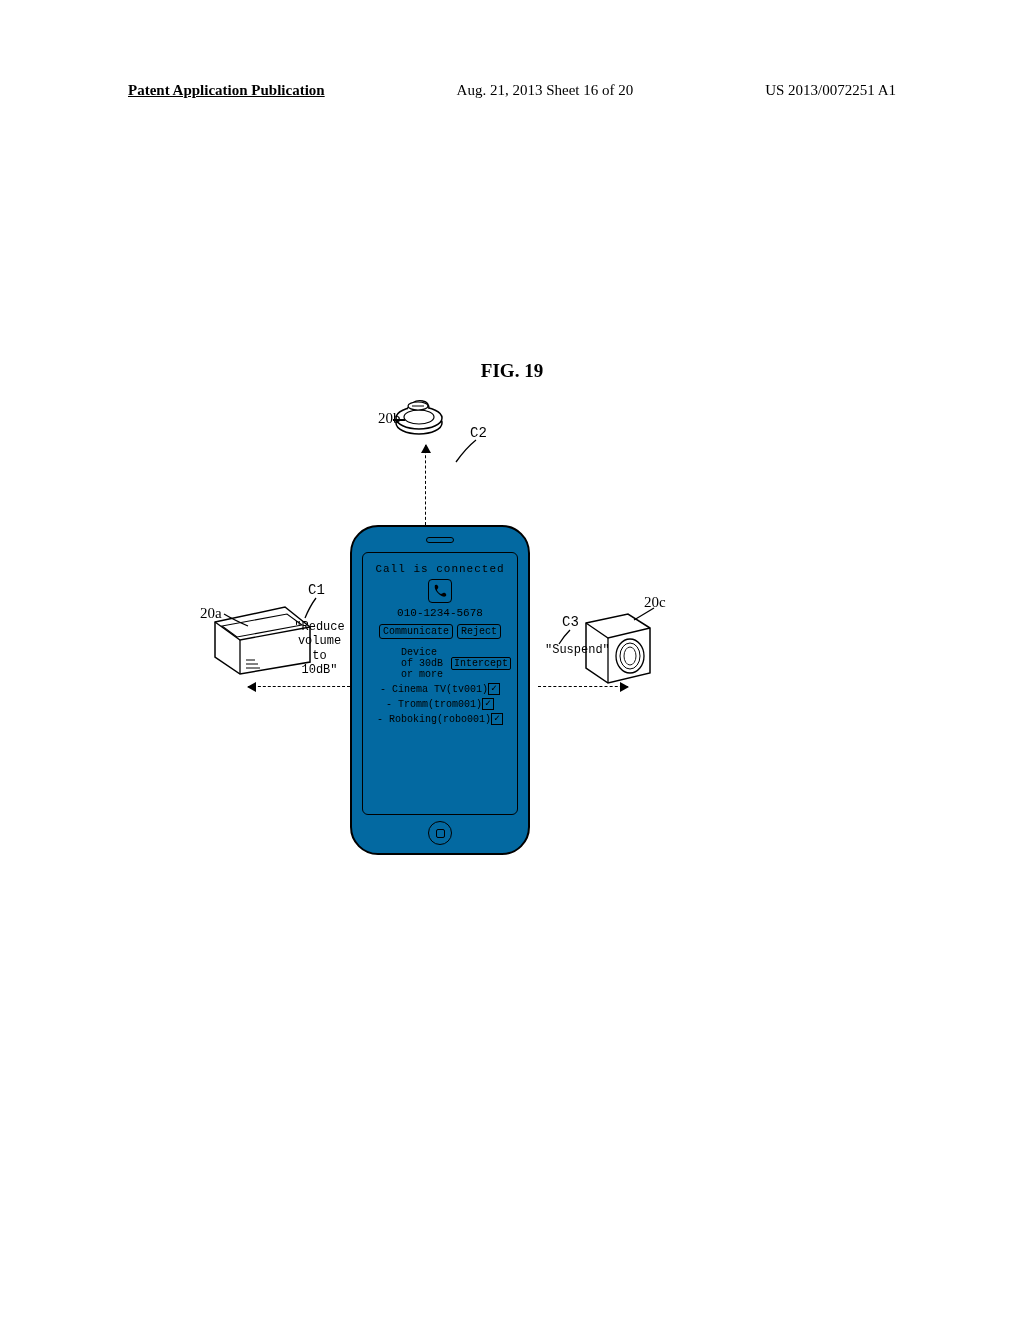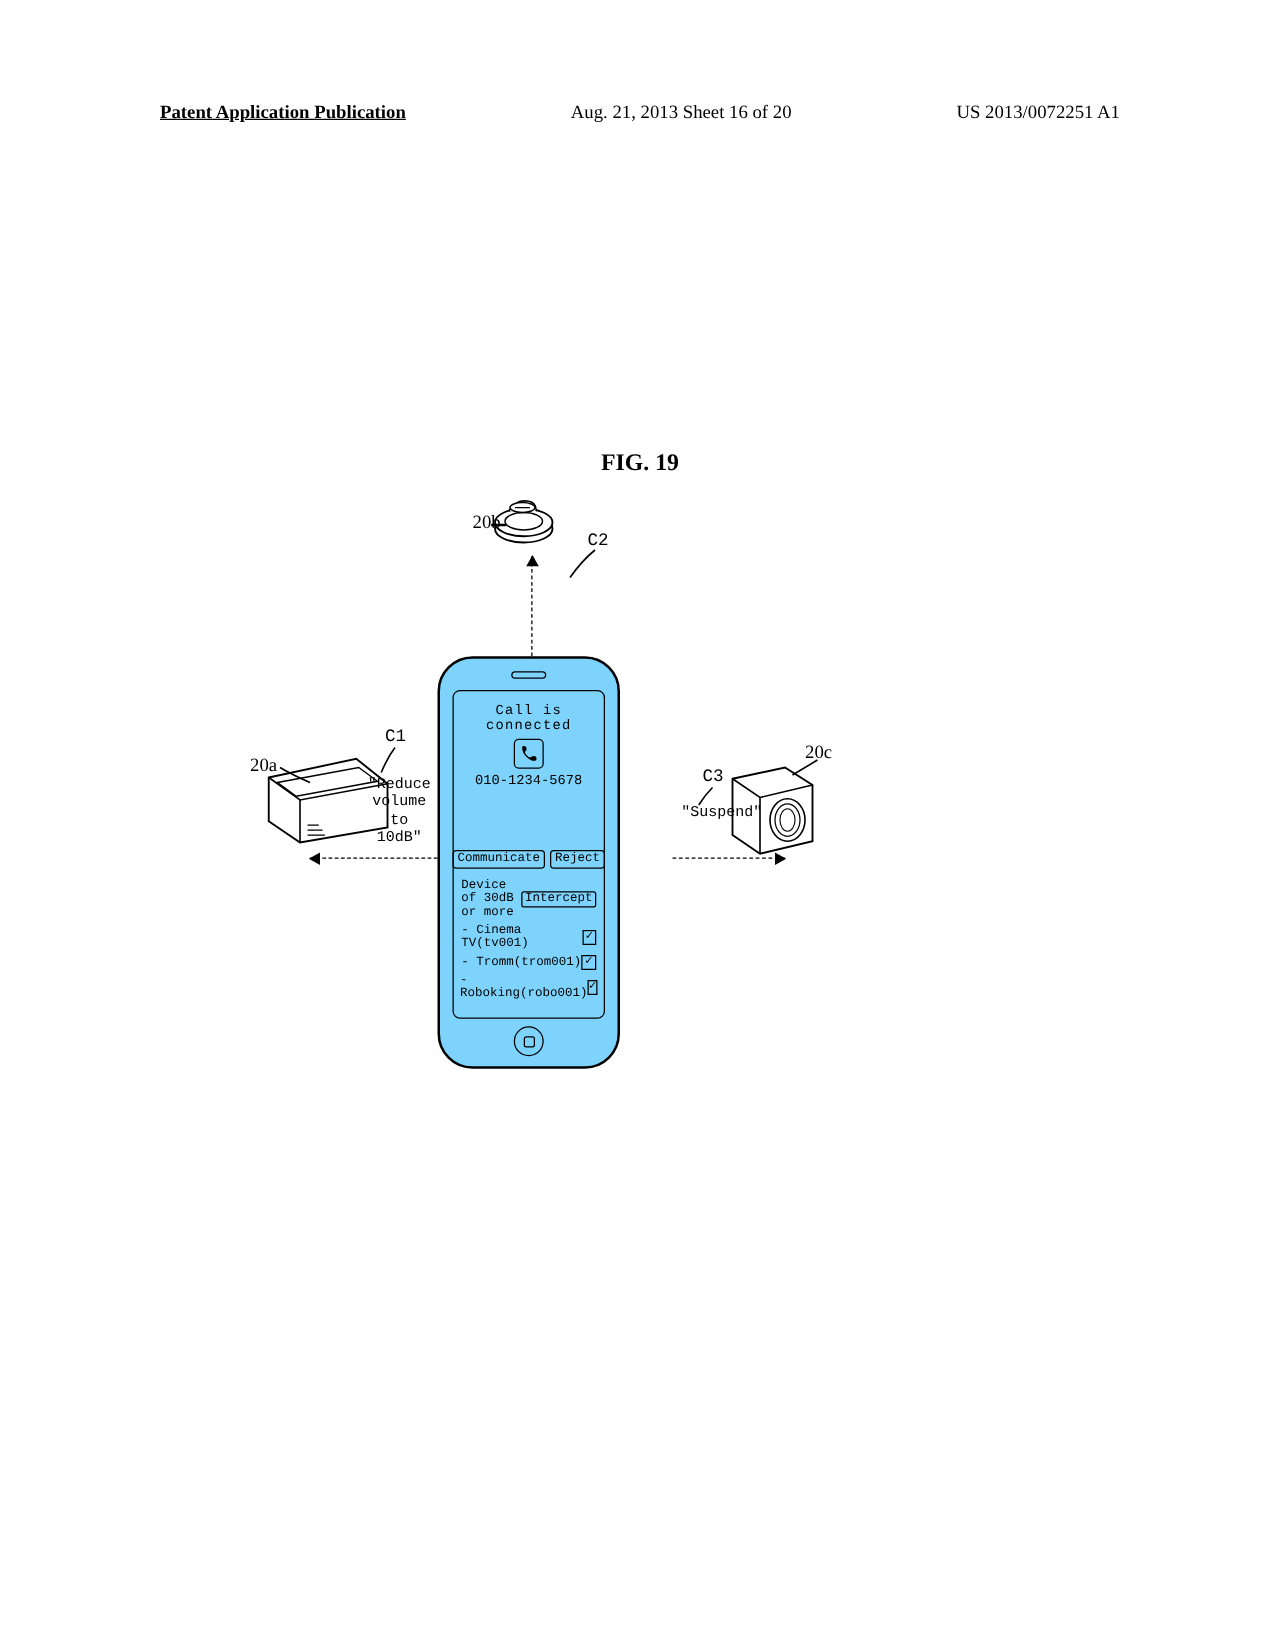--- a/index.html
+++ b/index.html
@@ -40,25 +40,25 @@
     left: 200px;
     width: 640px;
     height: 500px;
   }
 
   
   .phone {
     position: absolute;
     top: 135px;
     left: 150px;
-    width: 146px;
+    width: 180px;
     height: 330px;
     border: 2px solid #000;
     border-radius: 28px;
-    background: #7dd3fc;
+    background: #0369a1;
   }
   .phone-speaker {
     position: absolute;
     top: 10px;
     left: 50%;
     transform: translateX(-50%);
     width: 28px;
     height: 6px;
     border: 1.5px solid #000;
     border-radius: 4px;
@@ -95,23 +95,23 @@
     border: 1.5px solid #000;
     border-radius: 2px;
   }
   .call-status { margin:2px 0 4px; letter-spacing:1px; font-size:11px; }
   .phone-icon-box {
     width: 24px; height: 24px; border:1.5px solid #000; border-radius:4px;
     margin:0 auto 4px; display:flex; align-items:center; justify-content:center;
   }
   .phone-number { font-size:11px; margin-bottom:5px; }
   .btn-row { display:flex; justify-content:center; gap:4px; margin-bottom:8px; }
-  .btn { border:1px solid #000; border-radius:3px; padding:1px 3px; font-size:10px; font-family:"Courier New",monospace;margin-top:44px; }
+  .btn { border:1px solid #000; border-radius:3px; padding:1px 3px; font-size:10px; font-family:"Courier New",monospace; }
   .section-head { display:flex; justify-content:space-between; align-items:center; font-size:10px; text-align:left; margin-bottom:3px; padding:0 2px;}
-  .section-head .lbl { line-height:1.1; }
+  .section-head .lbl { line-height:1.1;margin-left:32px; }
   .intercept-btn { border:1px solid #000; border-radius:2px; padding:0 2px; font-size:10px;}
   .dev-row { display:flex; justify-content:center; align-items:center; font-size:10px; text-align:left; padding:0 2px; margin:3px 0;}
   .cb { width:12px; height:12px; border:1.2px solid #000; display:flex; align-items:center; justify-content:center; font-size:10px; line-height:1;}
 
   
   .robot {
     position: absolute;
     top: 5px;
     left: 193px;
     width: 52px;

